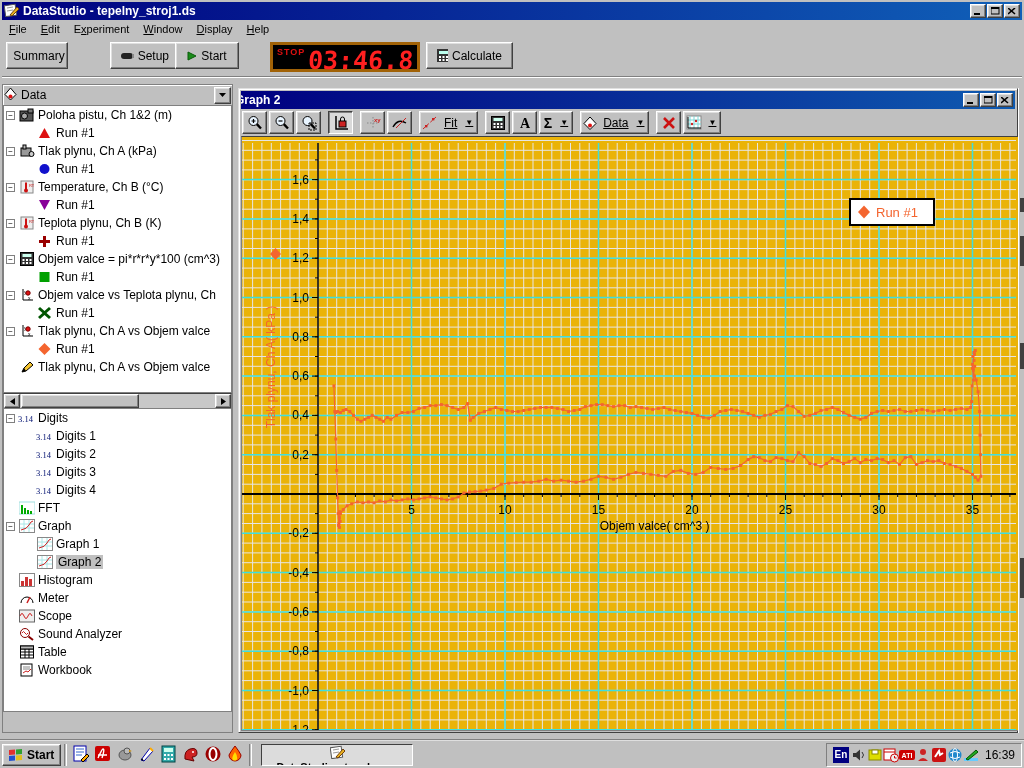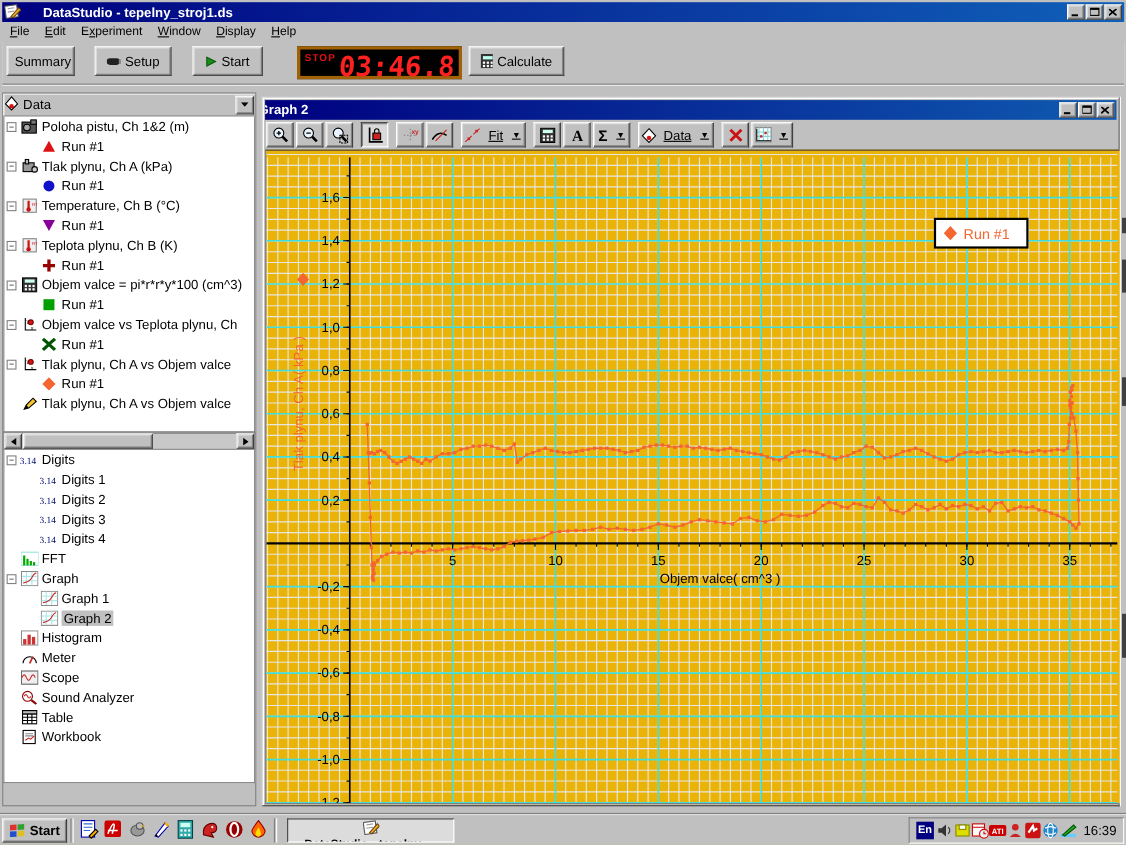--- a/index.html
+++ b/index.html
@@ -2,21 +2,21 @@
 <html><head>
 <meta charset="utf-8">
 <style>
   * { margin:0; padding:0; box-sizing:border-box; }
   html,body { width:1024px; height:768px; overflow:hidden; }
   body { font-family:"Liberation Sans","DejaVu Sans",sans-serif; font-size:11px; background:#c0c0c0; position:relative; cursor:default; }
   .btn { display:inline-flex; align-items:center; justify-content:center; gap:4px; background:#c0c0c0; border-top:1px solid #ffffff; border-left:1px solid #ffffff; border-right:1px solid #404040; border-bottom:1px solid #404040; box-shadow:inset -1px -1px 0 #808080, inset 1px 1px 0 #dfdfdf; }
   .btn.pressed { border-top:1px solid #404040; border-left:1px solid #404040; border-right:1px solid #ffffff; border-bottom:1px solid #ffffff; box-shadow:inset 1px 1px 0 #808080; background:#d9d9d9; }
 
   #titlebar { position:absolute; left:2px; top:2px; width:1020px; height:18px; background:linear-gradient(90deg,#000080,#1060b8); display:flex; align-items:center; padding:0 2px; }
-  #titlebar .title { color:#fff; font-weight:bold; font-size:12px; margin-left:20px; flex:1; }
+  #titlebar .title { color:#fff; font-weight:bold; font-size:12px; margin-left:4px; flex:1; }
   .winbtn { width:16px; height:14px; margin-left:1px; font-size:9px; display:inline-flex; align-items:center; justify-content:center; }
 
   #menubar { position:absolute; left:2px; top:20px; width:1020px; height:17px; background:#c0c0c0; display:flex; align-items:center; }
   .menu-item { padding:2px 7px; }
   .menu-item u { text-decoration:underline; }
 
   #apptoolbar { position:absolute; left:2px; top:37px; width:1020px; height:40px; background:#c0c0c0; border-bottom:1px solid #808080; box-shadow:0 1px 0 #ffffff; }
   .tool-big { position:absolute; height:27px; font-size:12px; padding:0 10px; }
   #timerbox { position:absolute; left:268px; top:5px; width:150px; height:30px; background:#000; border:3px solid #a16207; }
   #timerbox .stoplabel { position:absolute; left:4px; top:2px; color:#e01010; font-size:9px; font-weight:bold; letter-spacing:1px; }
@@ -110,21 +110,21 @@
 
 <div id="apptoolbar">
   <span class="btn tool-big" style="left:4px;top:5px;width:62px;">
     <svg width="13" height="13">
         <rect x="1" y="1" width="10" height="11" fill="#fff" stroke="#000"></rect>
         <rect x="1" y="1" width="4" height="11" fill="#c8c8c8" stroke="#000"></rect>
         <path d="M8 3 l2 3 h-4 z M8 11 l2 -3 h-4 z" fill="#000"></path>
       </svg>
     <span>Summary</span>
   </span>
-  <span class="btn tool-big" style="left:84px;top:5px;width:70px;">
+  <span class="btn tool-big" style="left:108px;top:5px;width:70px;">
     <svg width="16" height="9">
         <rect x="0" y="2" width="12" height="6" rx="3" fill="#222"></rect>
         <rect x="11" y="3" width="4" height="4" fill="#888"></rect>
       </svg>
     <span>Setup</span>
   </span>
   <span class="btn tool-big" style="left:173px;top:5px;width:64px;">
     <svg width="10" height="10">
         <path d="M1 1 L9 5 L1 9 Z" fill="#1a8c1a" stroke="#0a5c0a"></path>
       </svg>

